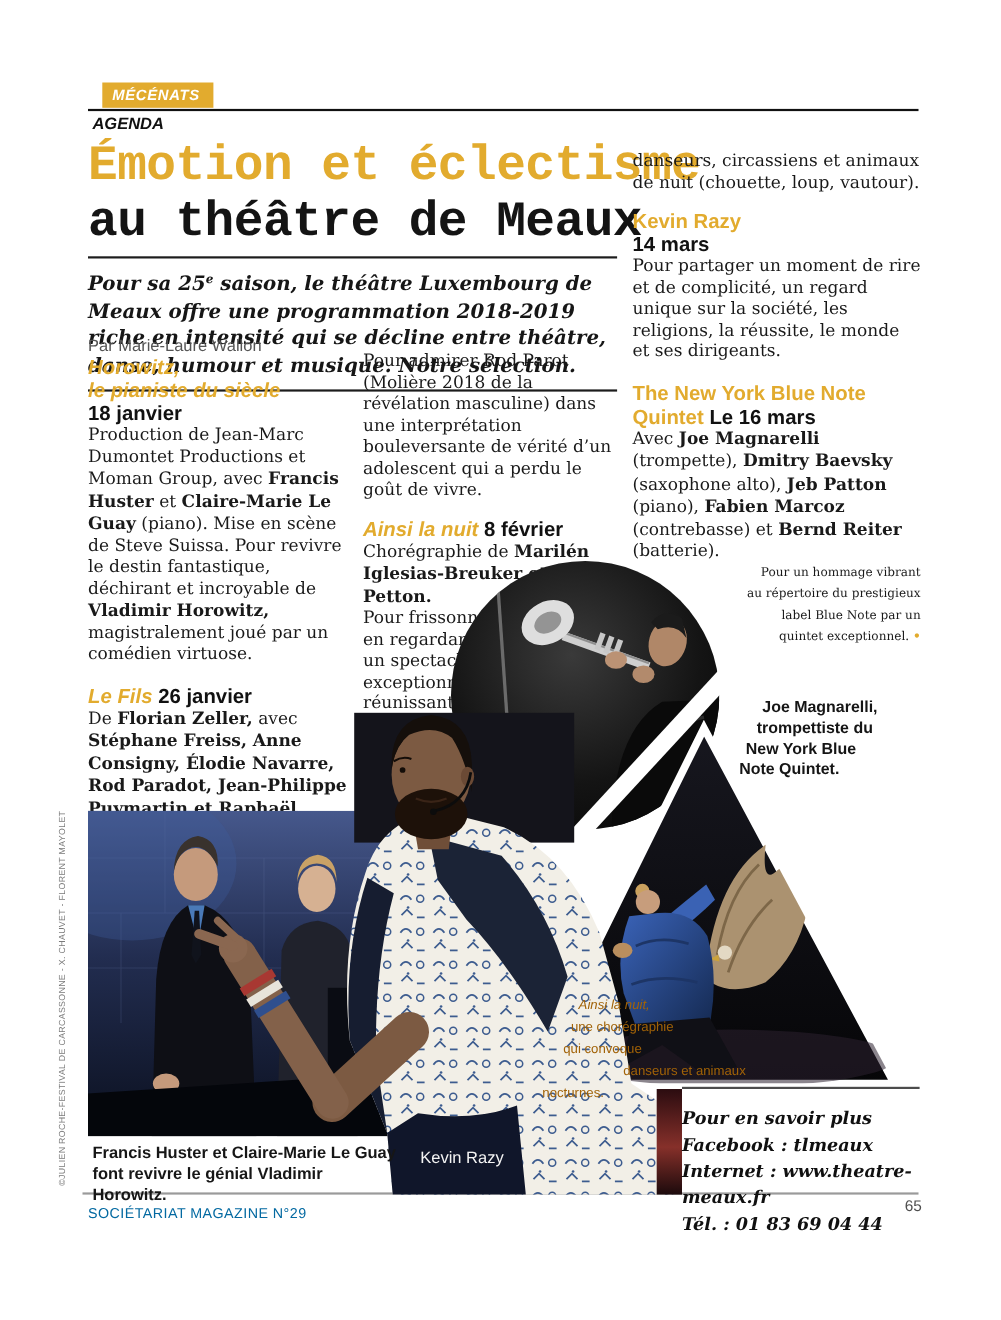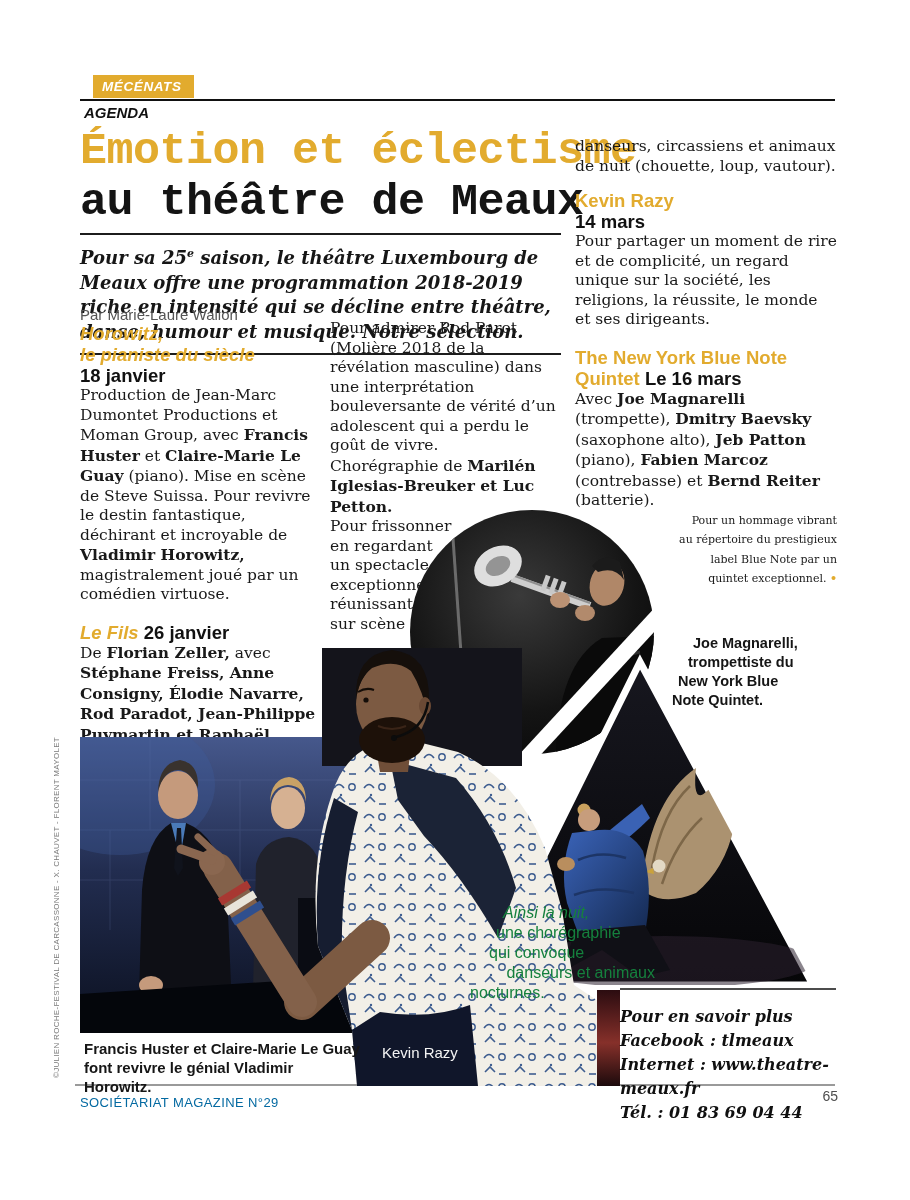--- a/index.html
+++ b/index.html
@@ -47,22 +47,22 @@
   svg.collage{position:absolute;left:40px;top:500px;z-index:2;}
   .rule-footer{position:absolute;left:75px;top:1084px;width:760px;height:2px;background:#9a9a9a;z-index:1;}
 
   
   .joe-cap{position:absolute;left:672px;top:634px;width:150px;z-index:3;
            font-family:"Liberation Sans",sans-serif;font-weight:bold;font-size:14.5px;line-height:19px;color:#151515;}
   .joe-cap div:nth-child(1){margin-left:21px;}
   .joe-cap div:nth-child(2){margin-left:16px;}
   .joe-cap div:nth-child(3){margin-left:6px;}
   .joe-cap div:nth-child(4){margin-left:0;}
-  .ainsi-cap{position:absolute;left:470px;top:903px;width:185px;z-index:3;
-             font-family:"Liberation Sans",sans-serif;font-size:16px;line-height:20px;color:#15803d;}
+  .ainsi-cap{position:absolute;left:493px;top:903px;width:185px;z-index:3;
+             font-family:"Liberation Sans",sans-serif;font-size:12px;line-height:20px;color:#a16207;}
   .ainsi-cap div:nth-child(1){margin-left:33px;font-style:italic;}
   .ainsi-cap div:nth-child(2){margin-left:26px;}
   .ainsi-cap div:nth-child(3){margin-left:19px;}
   .ainsi-cap div:nth-child(4){margin-left:12px;text-align:right;}
   .ainsi-cap div:nth-child(5){margin-left:0;}
   .kevin-cap{position:absolute;left:382px;top:1044px;z-index:3;
              font-family:"Liberation Sans",sans-serif;font-size:15px;color:#f4f4f4;}
   .huster-cap{position:absolute;left:84px;top:1039px;width:280px;z-index:3;
               font-family:"Liberation Sans",sans-serif;font-weight:bold;font-size:15px;line-height:19px;color:#161616;}
 
@@ -96,20 +96,21 @@
 
   <div class="col col1">
     <h3 class="show"><span class="yel it">Horowitz,</span><br><span class="yel it">le pianiste du siècle</span><br><span>18 janvier</span></h3>
     <p class="mt1">Production de Jean-Marc Dumontet Productions et Moman Group, avec <strong>Francis Huster</strong> et <strong>Claire-Marie Le Guay</strong> (piano). Mise en scène de Steve Suissa. Pour revivre le destin fantastique, déchirant et incroyable de <strong>Vladimir Horowitz,</strong> magistralement joué par un comédien virtuose.</p>
     <h3 class="show mt2"><span class="yel it">Le Fils</span> <span>26 janvier</span></h3>
     <p class="mt1">De <strong>Florian Zeller,</strong> avec <strong>Stéphane Freiss, Anne Consigny, Élodie Navarre, Rod Paradot, Jean-Philippe Puymartin et Raphaël Magnabosco</strong>. Mise en scène de Ladislas Chollat.</p>
   </div>
 
   <div class="col col2">
     <p>Pour admirer Rod Parot (Molière 2018 de la révélation masculine) dans une interprétation bouleversante de vérité d’un adolescent qui a perdu le goût de vivre.</p>
+    <h3 class="show mt3"><span class="yel it">Ainsi la nuit</span> <span>8 février</span></h3>
     <p class="mt1">Chorégraphie de <strong>Marilén Iglesias-Breuker et Luc Petton.</strong></p>
     <div class="wrapline">Pour frissonner</div>
     <div class="wrapline">en regardant</div>
     <div class="wrapline">un spectacle</div>
     <div class="wrapline">exceptionnel</div>
     <div class="wrapline">réunissant</div>
     <div class="wrapline">sur scène</div>
   </div>
 
   <div class="col col3">

